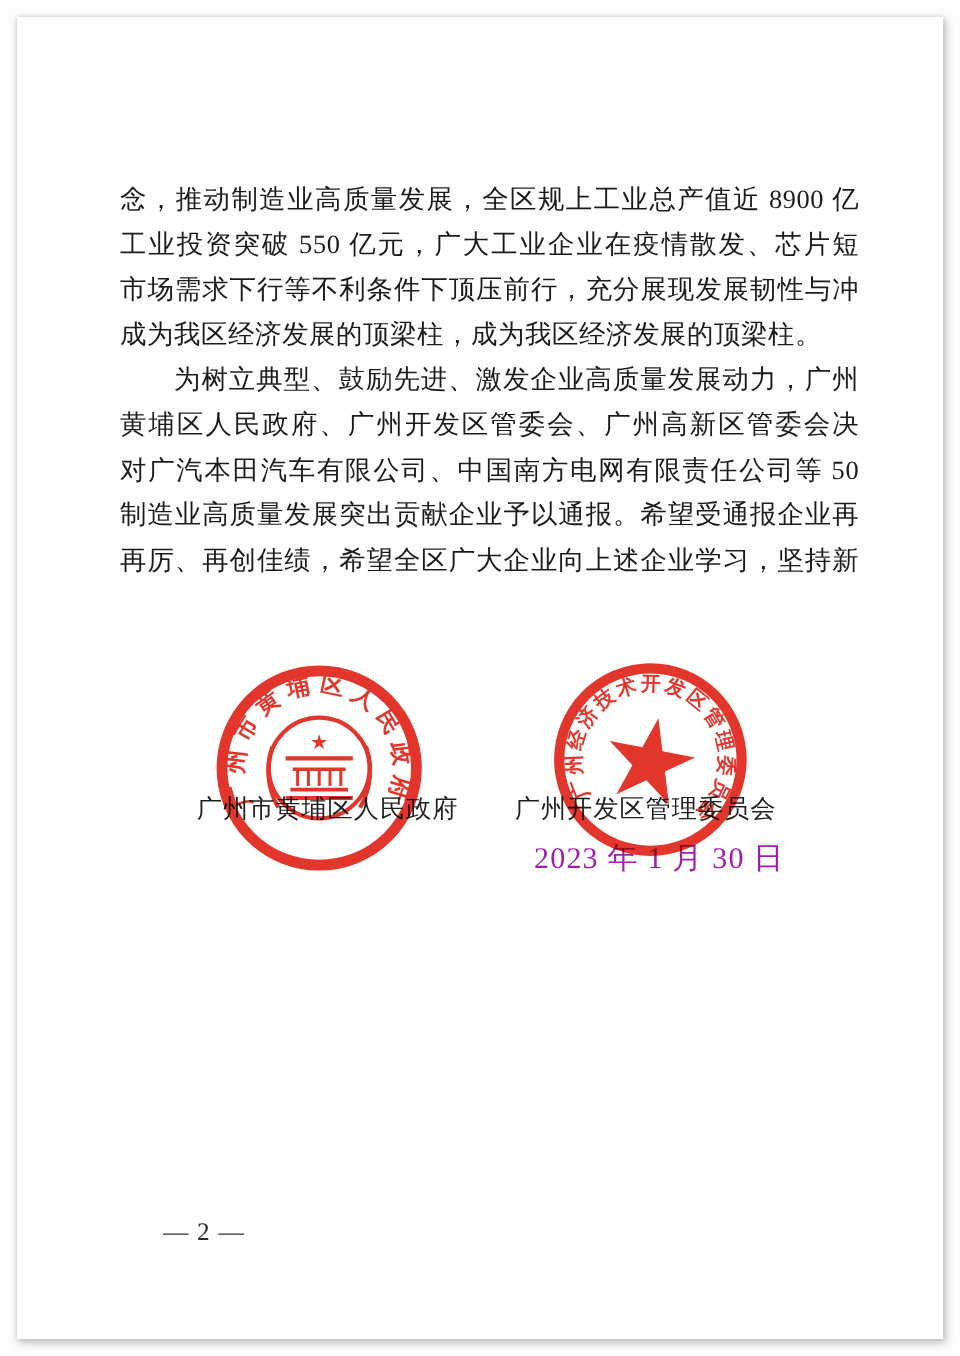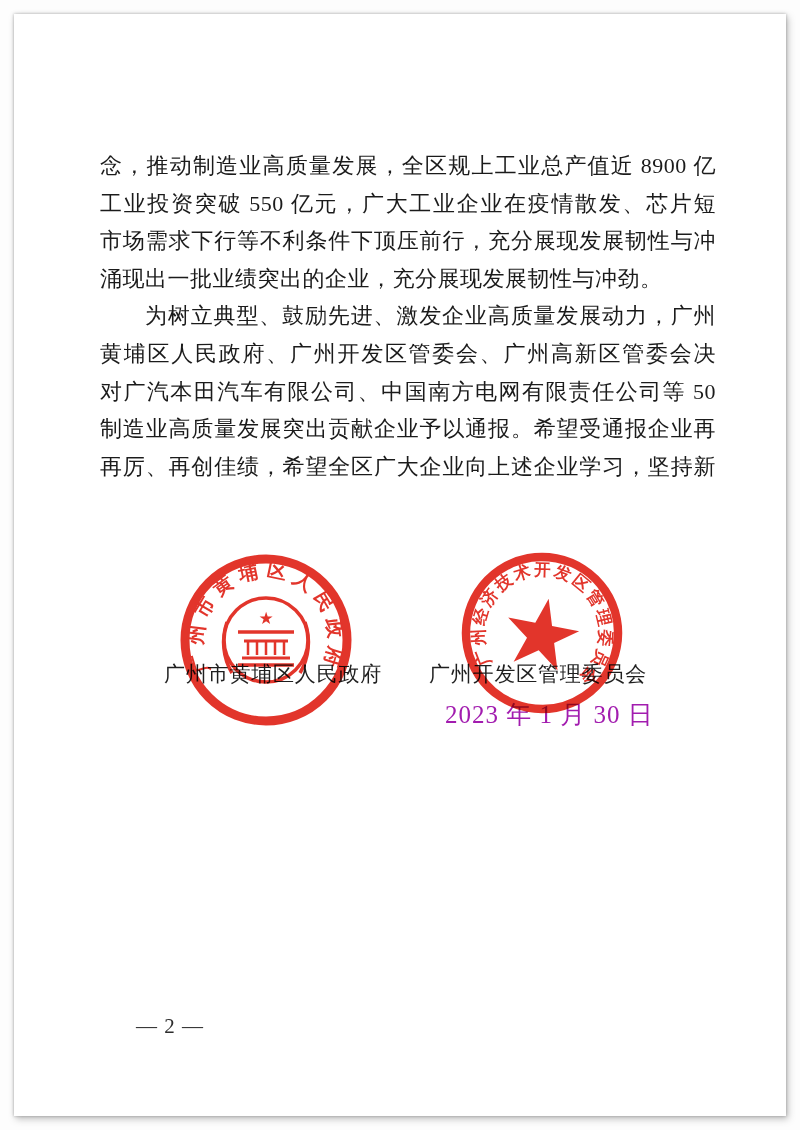--- a/index.html
+++ b/index.html
@@ -50,21 +50,21 @@
 </head>
 <body>
 
 <div class="canvas">
   <div class="sheet">
 
     <div class="body-text">
       <div class="line">念，推动制造业高质量发展，全区规上工业总产值近 8900 亿元，</div>
       <div class="line">工业投资突破 550 亿元，广大工业企业在疫情散发、芯片短缺、</div>
       <div class="line">市场需求下行等不利条件下顶压前行，充分展现发展韧性与冲劲，</div>
-      <div class="line para-end">涌现出一批业绩突出的企业，充分展现发展韧性与冲劲。</div>
+      <div class="line para-end">成为我区经济发展的顶梁柱，成为我区经济发展的顶梁柱。</div>
       <div class="line indent">为树立典型、鼓励先进、激发企业高质量发展动力，广州市</div>
       <div class="line">黄埔区人民政府、广州开发区管委会、广州高新区管委会决定，</div>
       <div class="line">对广汽本田汽车有限公司、中国南方电网有限责任公司等 50 家</div>
       <div class="line">制造业高质量发展突出贡献企业予以通报。希望受通报企业再接</div>
       <div class="line">再厉、再创佳绩，希望全区广大企业向上述企业学习，坚持新发</div>
     </div>
 
     <div class="sig-name left">广州市黄埔区人民政府</div>
     <div class="sig-name right">广州开发区管理委员会</div>
     <div class="sig-date">2023 年 1 月 30 日</div>

